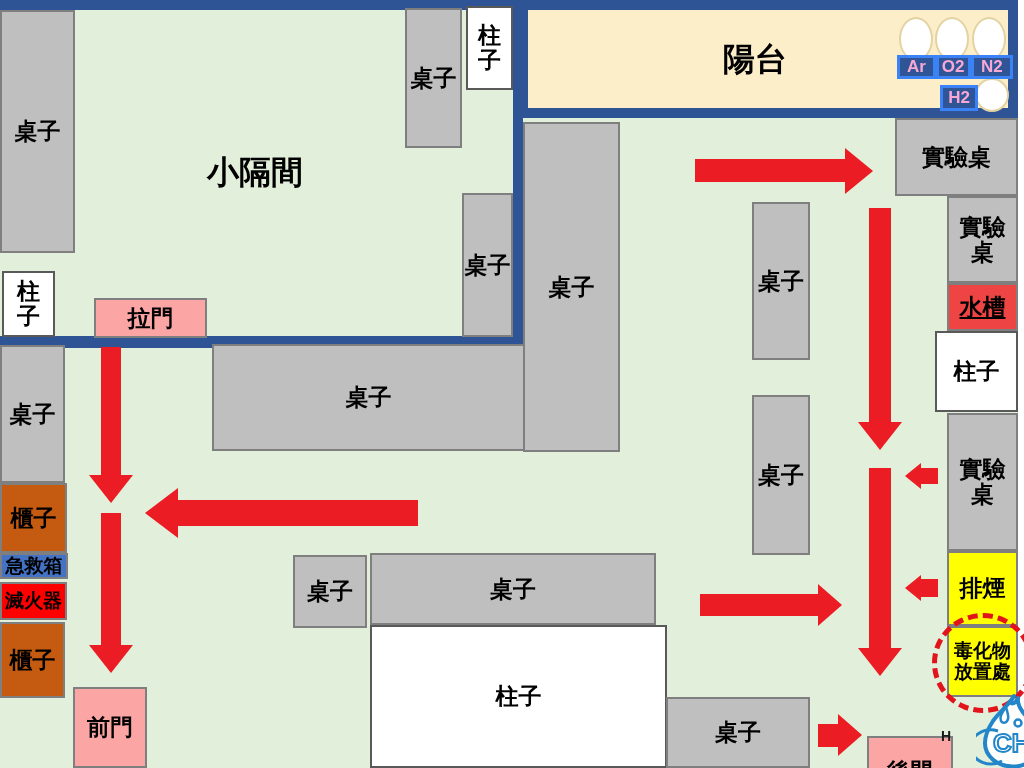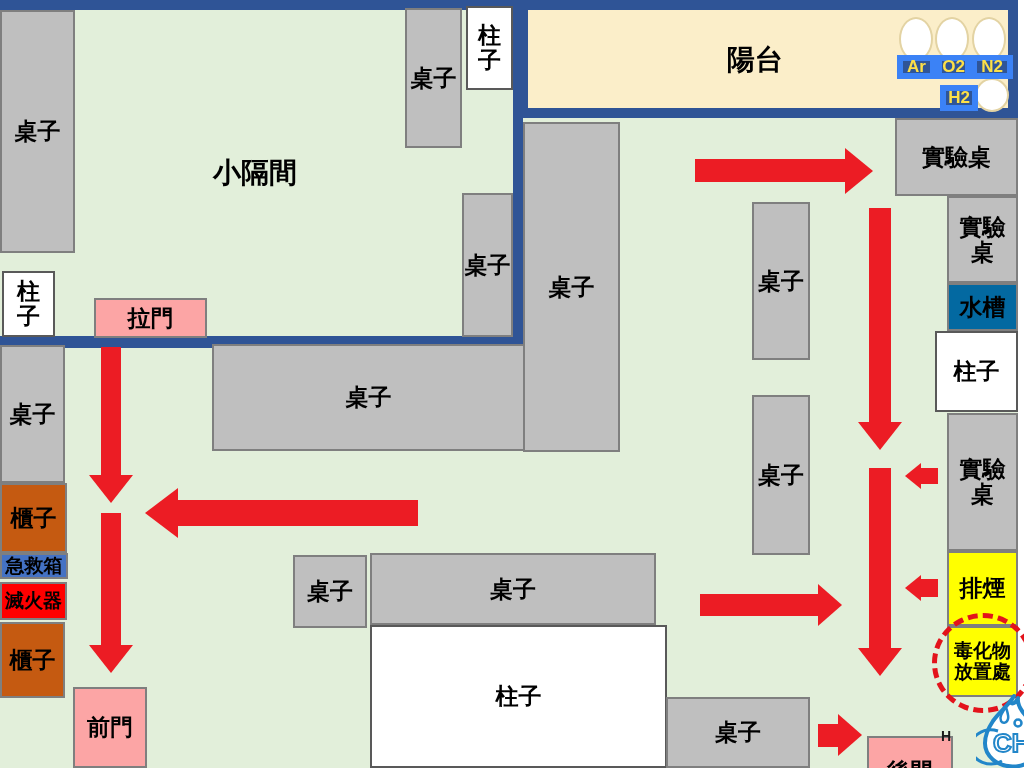--- a/index.html
+++ b/index.html
@@ -11,40 +11,40 @@
   .wall{position:absolute;box-sizing:border-box;z-index:1;}
   .box{position:absolute;box-sizing:border-box;border:2px solid #7F7F7F;
        display:flex;align-items:center;justify-content:center;text-align:center;
        z-index:2;line-height:1.08;}
   .desk{background:#BFBFBF;align-items:center;}
   .pillar{background:#FFFFFF;border-color:#595959;}
   .door{background:#fca5a5;}
   .cabinet{background:#C55A11;}
   .firstaid{background:#4472C4;}
   .ext{background:#FF0000;}
-  .sink{background:#0369a1;}
+  .sink{background:#ef4444;text-decoration:underline;}
   .hazard{background:#FFFF00;}
   .lbl{font-size:23px;}
-  .lbl-lg{font-size:28px;}
+  .lbl-lg{font-size:32px;}
   .lbl-sm{font-size:19px;}
   .stack{display:flex;flex-direction:column;align-items:center;justify-content:center;}
   .free-label{position:absolute;z-index:2;display:flex;align-items:center;justify-content:center;}
   
   .shaft{position:absolute;background:#EC1C24;z-index:3;}
   .head{position:absolute;width:0;height:0;z-index:3;}
   .head-right{border-top:23px solid transparent;border-bottom:23px solid transparent;border-left:28px solid #EC1C24;}
   .head-left{border-top:25px solid transparent;border-bottom:25px solid transparent;border-right:33px solid #EC1C24;}
   .head-down{border-left:22px solid transparent;border-right:22px solid transparent;border-top:28px solid #EC1C24;}
   .head-left-sm{border-top:13px solid transparent;border-bottom:13px solid transparent;border-right:16px solid #EC1C24;}
   .head-right-sm{border-top:21px solid transparent;border-bottom:21px solid transparent;border-left:24px solid #EC1C24;}
   
   .cyl{position:absolute;background:#FFFFFF;border:2px solid #E3D3A3;border-radius:50%;z-index:2;}
   .gasbar{position:absolute;display:flex;z-index:3;}
-  .gasbar .cell{background:#2F5597;color:#fde047;font-size:17px;display:flex;align-items:center;
-                justify-content:center;border:6px solid #3b82f6;}
+  .gasbar .cell{background:#2F5597;color:#f9a8d4;font-size:17px;display:flex;align-items:center;
+                justify-content:center;border:3px solid #3b82f6;}
   .toxic-ring{position:absolute;border:5px dashed #E3131B;border-radius:50%;z-index:4;background:transparent;}
   .logo{position:absolute;z-index:5;}
   .watermark{position:absolute;z-index:4;font-size:14px;color:#1a1a1a;font-weight:bold;}
 </style>
 </head>
 <body>
 
 <div id="canvas">
 
   <div class="room-bg"></div>

